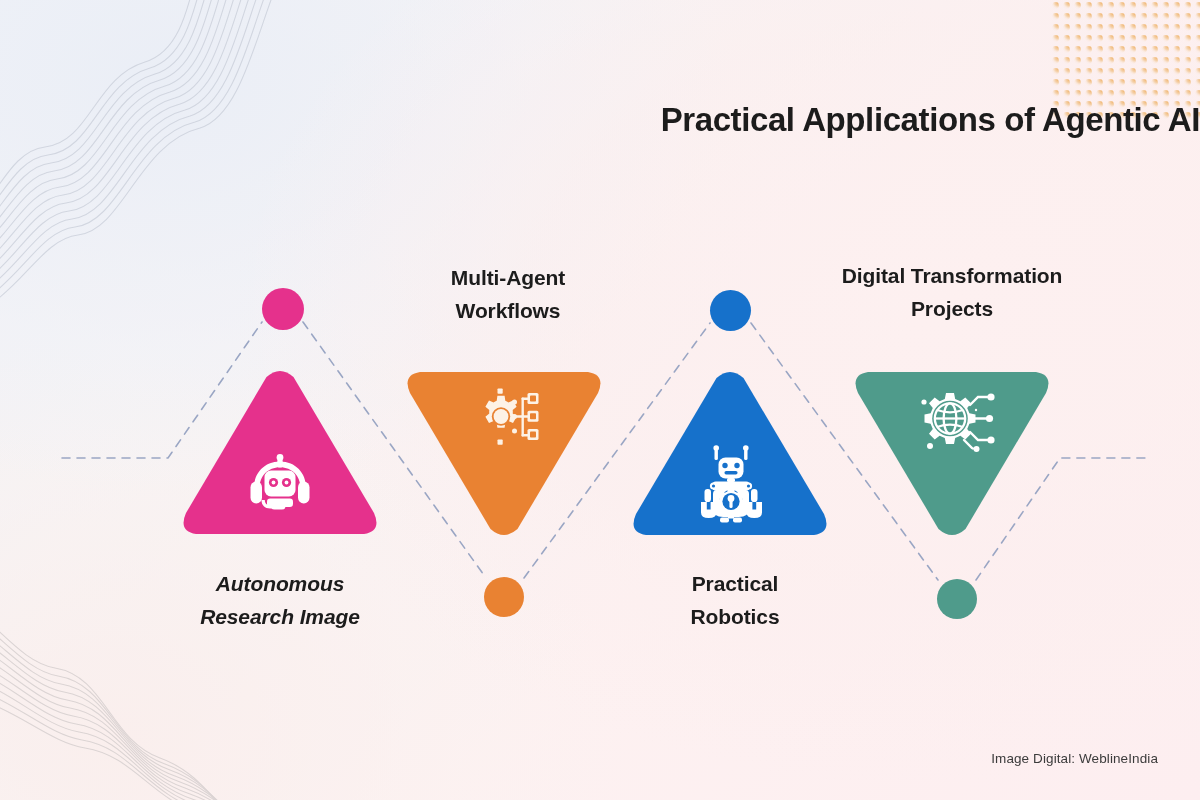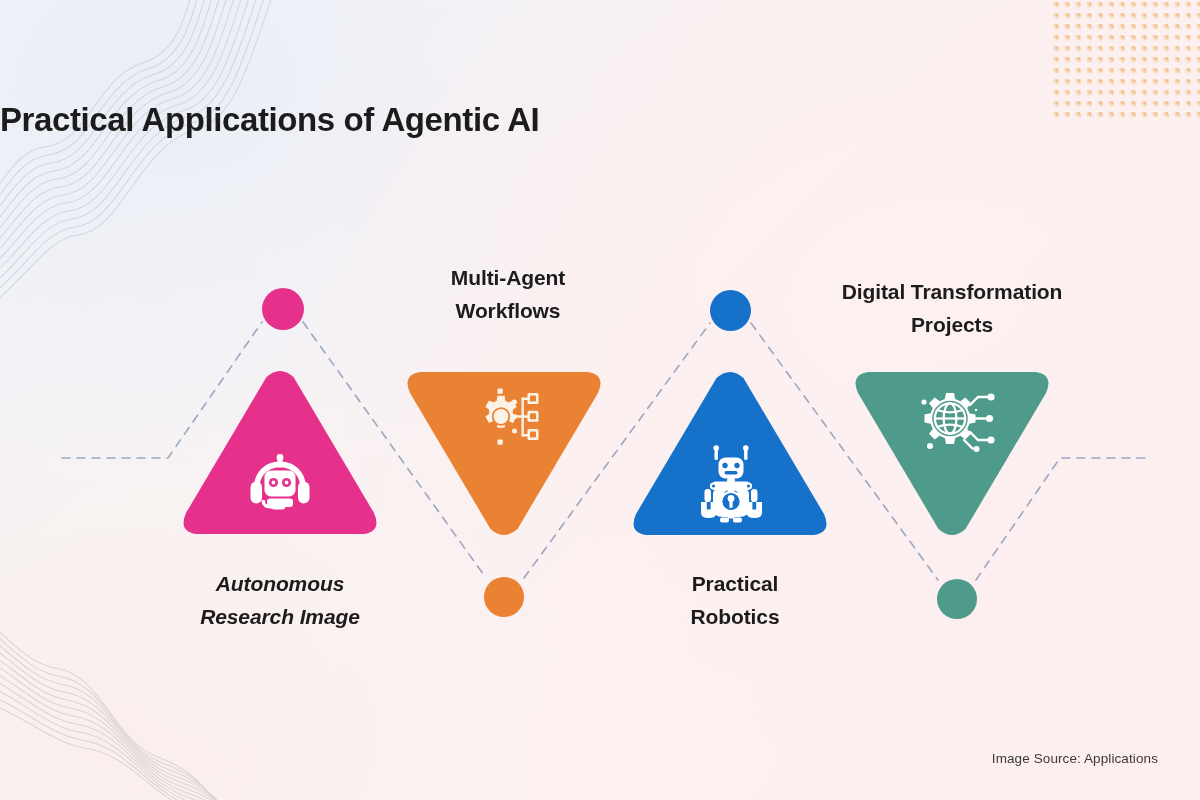--- a/index.html
+++ b/index.html
@@ -28,21 +28,21 @@
   #waves-tl { top: -18px; left: -30px; width: 330px; height: 330px; opacity: .75; }
   #waves-bl { bottom: -30px; left: -40px; width: 360px; height: 340px; opacity: .7; }
   #halftone-tr { top: 0; right: 0; width: 150px; height: 120px; }
 
   
   #title {
     position: absolute;
     top: 101px;
     left: 0;
     width: 1200px;
-    text-align: left;
+    text-align: right;
     font-size: 33px;
     font-weight: bold;
     letter-spacing: -0.4px;
     color: #1c1c1c;
   }
 
   
   #connectors { position: absolute; inset: 0; width: 1200px; height: 800px; }
 
   
@@ -282,21 +282,21 @@
       </g>
     </svg>
 
     <div class="label" style="left:585px; top:568px; width:300px;">
       <span>Practical</span><br>
       <span>Robotics</span>
     </div>
   </div>
 
   <div class="node">
-    <div class="label" style="left:802px; top:276px; width:300px;">
+    <div class="label" style="left:802px; top:260px; width:300px;">
       <span>Digital Transformation</span><br>
       <span>Projects</span>
     </div>
 
     <svg class="tri-wrap" style="left:850px; top:366px;" width="204" height="175" viewBox="0 0 204 175">
       <path d="M 115.5 163 Q 102 175 88.5 163 L 8 27 Q 0 9 18 6 L 186 6 Q 204 9 196 27 Z" fill="#4f9b8b"></path>
     </svg>
 
     <svg class="icon" style="left:906px; top:389px;" width="92" height="78" viewBox="0 0 92 78">
       <g fill="#ffffff">
@@ -324,15 +324,15 @@
         <circle cx="70.5" cy="60" r="3.0" stroke="none"></circle>
         <path d="M58 51 L66 59 L67 59.5" fill="none"></path>
         <circle cx="24" cy="57" r="3.0" stroke="none"></circle>
         <circle cx="18" cy="13" r="2.6" stroke="none"></circle>
       </g>
     </svg>
 
     <div class="dot" style="left:937px; top:579px; width:40px; height:40px; background:#4f9b8b;"></div>
   </div>
 
-  <div id="credit">Image Source: Applications</div>
+  <div id="credit">Image Digital: WeblineIndia</div>
 
 </div>
 
 </body></html>

